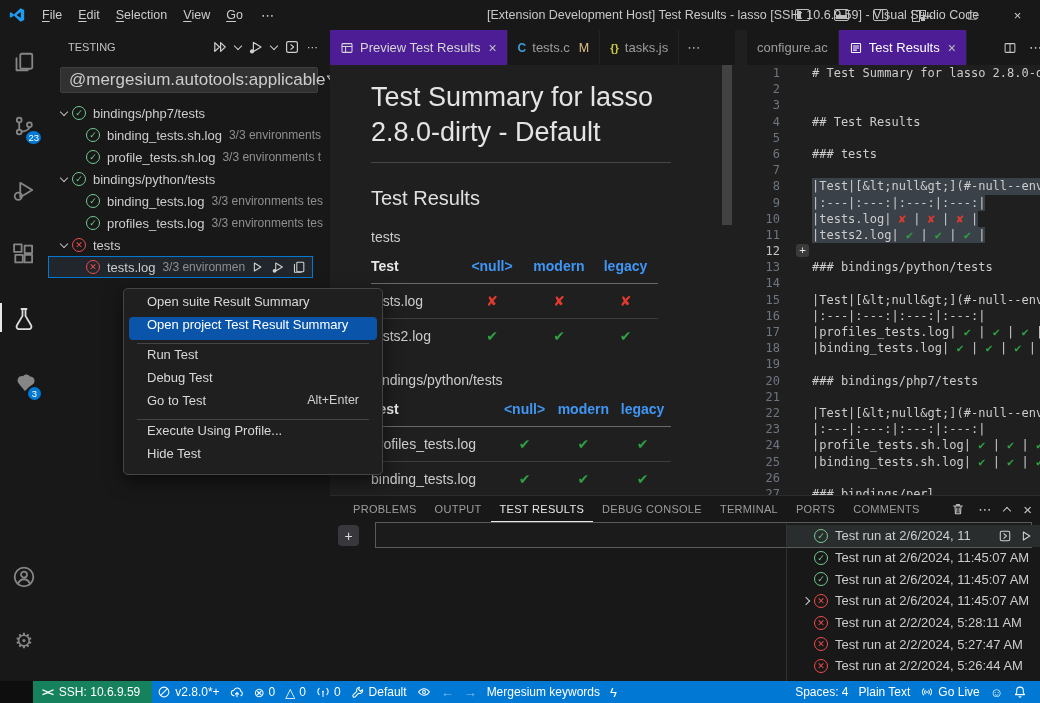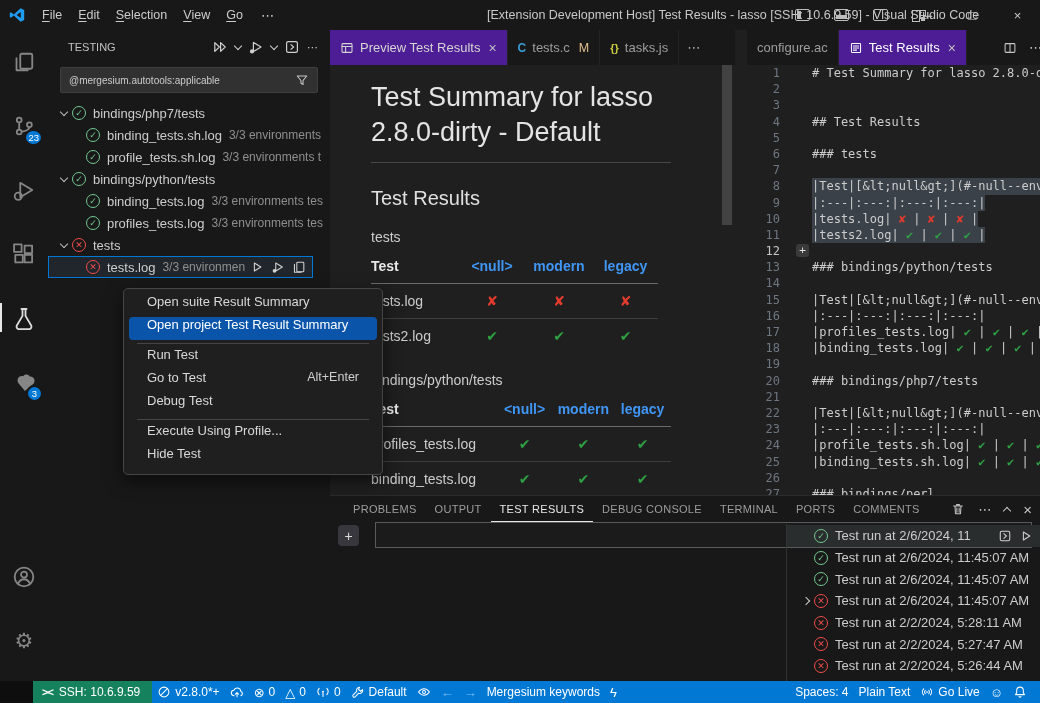--- a/index.html
+++ b/index.html
@@ -41,21 +41,21 @@
   .ab-bottom{margin-top:auto}
   .gearchar{font-size:21px;line-height:1}
 
   
   .sidebar{position:absolute;left:48px;top:30px;width:282px;height:651px;background:#181818;overflow:hidden;z-index:5}
   .sb-head{height:34px;display:flex;align-items:center;padding:0 12px 0 20px;font-size:11px;color:#c2c2c2}
   .sb-acts{margin-left:auto;display:flex;align-items:center;gap:7px;color:#cfcfcf}
   .chev{display:inline-block;width:6px;height:6px;border-right:1.4px solid currentColor;border-bottom:1.4px solid currentColor;transform:rotate(45deg);margin-top:-3px}
   .chev.right{transform:rotate(-45deg);margin-top:0;margin-left:-2px}
   .chev.up{transform:rotate(-135deg);margin-top:3px}
-  .filter{margin:3px 12px 9px;height:26px;background:#313131;border:1px solid #3e3e3e;border-radius:2px;display:flex;align-items:center;padding:0 8px;font-size:10px;color:#ccc}
+  .filter{margin:3px 12px 9px;height:26px;background:#313131;border:1px solid #3e3e3e;border-radius:2px;display:flex;align-items:center;padding:0 8px;font-size:17px;color:#ccc}
   .filter .icw{margin-left:auto;color:#c5c5c5}
   .tree-row{height:22px;display:flex;align-items:center;font-size:13px;color:#ccc;white-space:nowrap;overflow:hidden}
   .tree-row .tw{flex:none;width:17px;display:flex;justify-content:center;align-items:center;color:#bdbdbd}
   .tree-row.child{padding-left:38px}
   .tree-row.parent{padding-left:7px}
   .sticon{flex:none;width:14px;height:14px;border:1.2px solid;border-radius:50%;display:flex;align-items:center;justify-content:center;font-size:9px;margin-right:7px;font-weight:700}
   .sticon.pass{color:var(--pass)}
   .sticon.fail{color:var(--fail)}
   .tlabel{overflow:hidden}
   .desc{color:#8f8f8f;font-size:12px;margin-left:7px;overflow:hidden;flex:1 1 auto;min-width:0}
@@ -687,25 +687,25 @@
       <span>Open suite Result Summary</span>
     </div>
     <div class="ctx-item hl">
       <span>Open project Test Result Summary</span>
     </div>
     <div class="ctx-sep"></div>
     <div class="ctx-item">
       <span>Run Test</span>
     </div>
     <div class="ctx-item">
+      <span>Debug Test</span>
+    </div>
+    <div class="ctx-item">
       <span>Go to Test</span>
       <span class="ctx-sc">Alt+Enter</span>
-    </div>
-    <div class="ctx-item">
-      <span>Debug Test</span>
     </div>
     <div class="ctx-sep"></div>
     <div class="ctx-item">
       <span>Execute Using Profile...</span>
     </div>
     <div class="ctx-item">
       <span>Hide Test</span>
     </div>
   </div>
 

